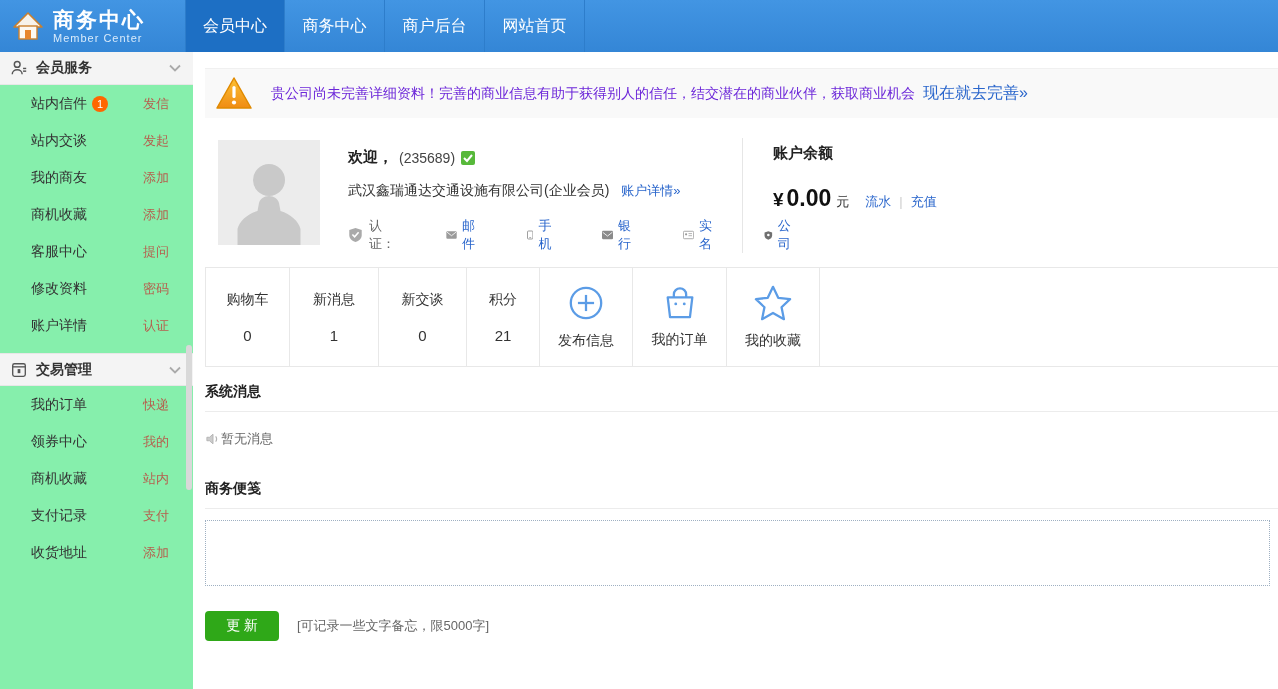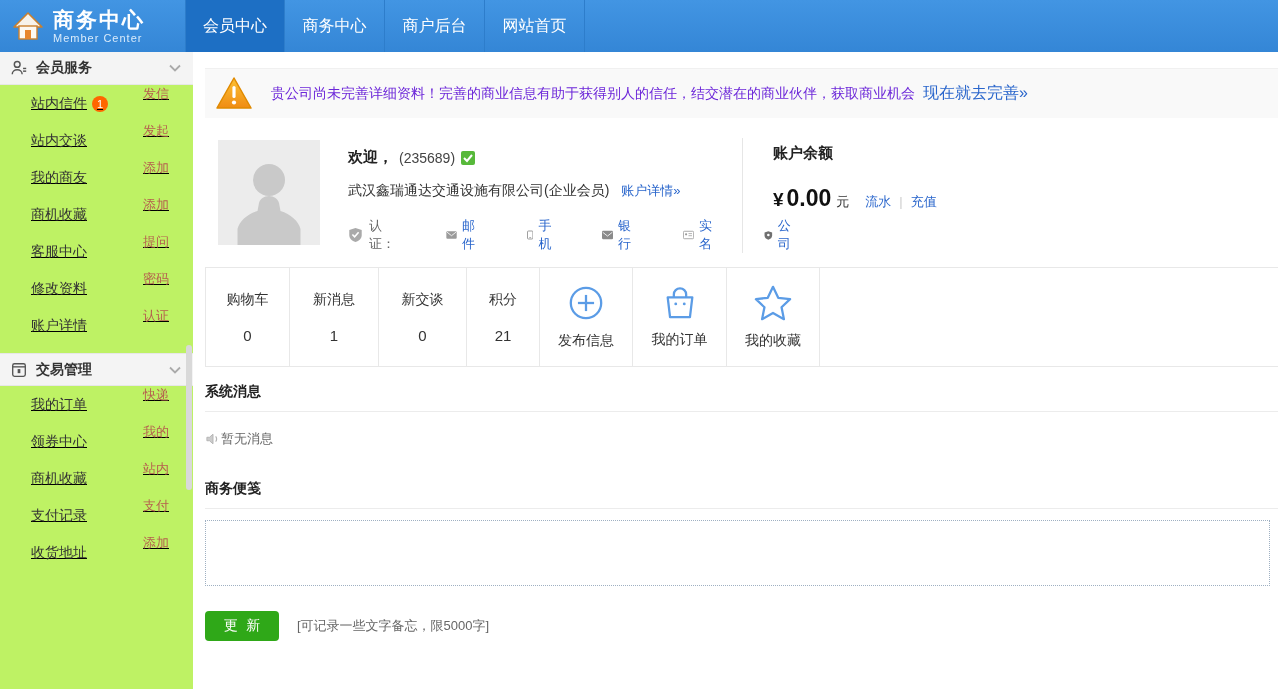--- a/index.html
+++ b/index.html
@@ -13,28 +13,28 @@
   .tabs { display:flex; }
   .tab { width:100px; line-height:52px; text-align:center; color:#fff; font-size:16px;
          border-right:1px solid #2d7dcb; cursor:pointer; }
   .tab:first-child { border-left:1px solid #2d7dcb; }
   .tab.active { background:#1d6fc4; }
 
   
   .page { display:flex; height:637px; }
 
   
-  .sidebar { width:193px; position:relative; background:#bef264; flex-shrink:0; }
+  .sidebar { width:193px; position:relative; background:#86efac; flex-shrink:0; }
   .side-sec-header { height:33px; background:#f4f4f4; border-bottom:1px solid #e7e7e7;
       display:flex; align-items:center; padding:0 12px 0 10px; gap:8px; cursor:pointer; }
   .side-sec-header .sec-title { font-size:14px; font-weight:bold; color:#333; }
   .side-sec-header .chev { margin-left:auto; }
   .side-sec-header.second { margin-top:9px; border-top:1px solid #e7e7e7; }
-  .side-item { height:37px; display:flex; justify-content:space-between;
-      padding:0 24px 0 31px;text-decoration:underline; }
+  .side-item { height:37px; display:flex; align-items:center; justify-content:space-between;
+      padding:0 24px 0 31px; }
   .side-item .lbl { font-size:14px; color:#333; cursor:pointer; display:flex; align-items:center; gap:5px;}
   .side-item .act { font-size:13px; color:#b5604e; cursor:pointer; }
   .badge { display:inline-block; min-width:16px; height:16px; border-radius:50%; background:#f60;
       color:#fff; font-size:11px; line-height:16px; text-align:center; }
   .side-scrollbar { position:absolute; right:1px; top:293px; width:6px; height:145px;
       background:#d9d9d9; border-radius:3px; cursor:pointer; }
 
   
   .main { flex:1; padding-left:12px; }
   .banner { margin-top:16px; height:50px; background:#f9f9f9; border-top:1px solid #f0f0f0;
@@ -78,21 +78,21 @@
   .section-title { margin-top:16px; font-size:14px; font-weight:bold; color:#222;
       padding-bottom:10px; border-bottom:1px solid #ececec; }
   .section-title.second { margin-top:32px; }
   .empty-msg { margin-top:18px; display:flex; align-items:center; 
       font-size:13px; color:#666; }
 
   .memo-box { margin-top:11px; width:calc(100% - 8px); height:66px; border:1px dotted #9fb0c2;
       resize:none; outline:none; font-family:inherit; font-size:13px; padding:6px; color:#333; }
   .memo-actions { margin-top:21px; display:flex; align-items:center; gap:18px; }
   .btn-update { width:74px; height:30px; background:#2fa818; border:none; border-radius:4px;
-      color:#fff; font-size:14px; cursor:pointer; font-family:Liberation Mono, monospace; }
+      color:#fff; font-size:14px; cursor:pointer; font-family:Liberation Serif, serif; }
   .memo-hint { font-size:13px; color:#666; }
 
   svg { display:block; }
 </style>
 </head>
 <body>
 
 <div class="header">
   <div class="logo">
     <span>

